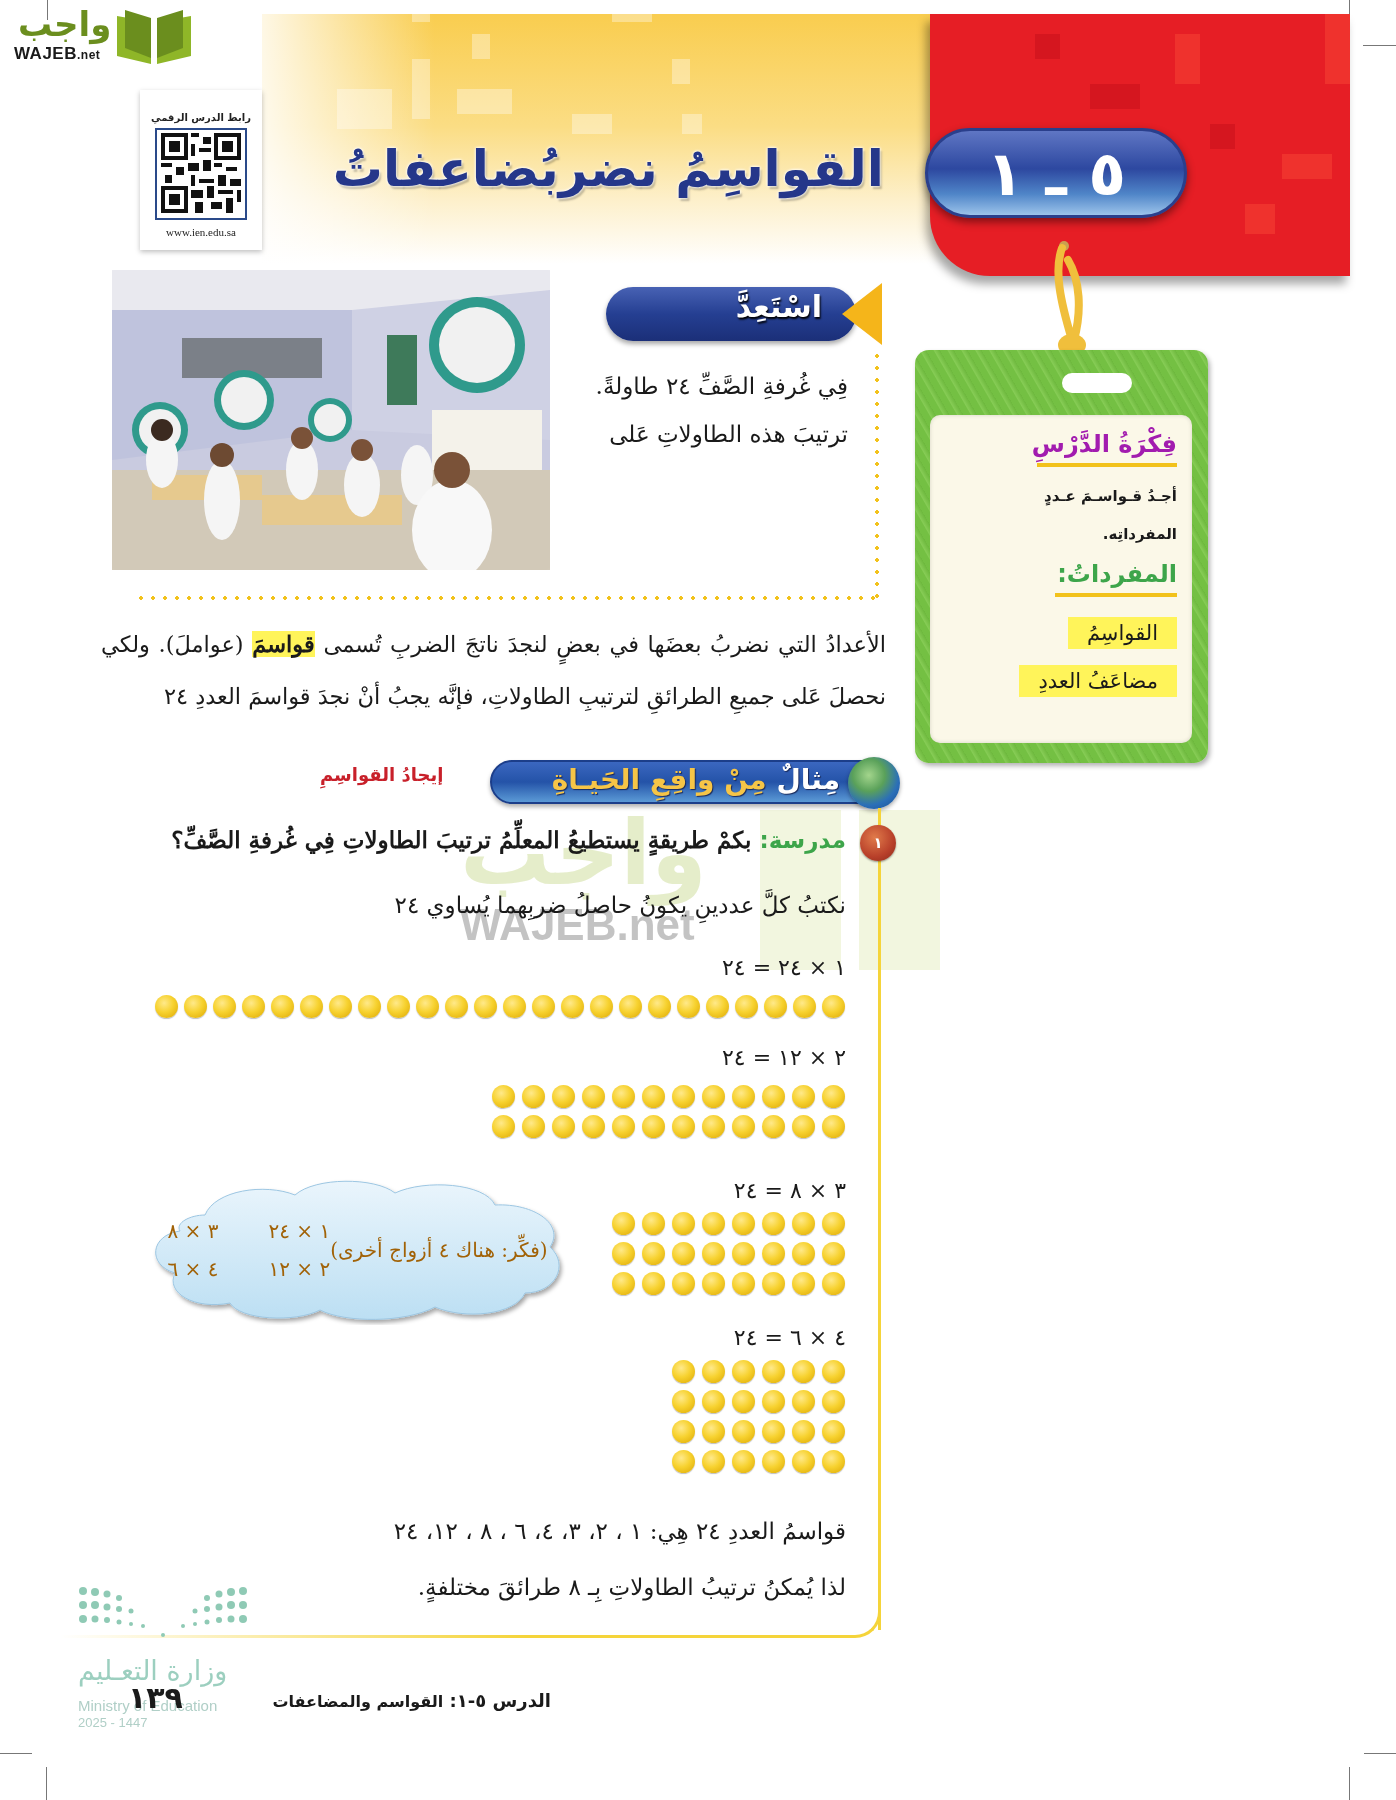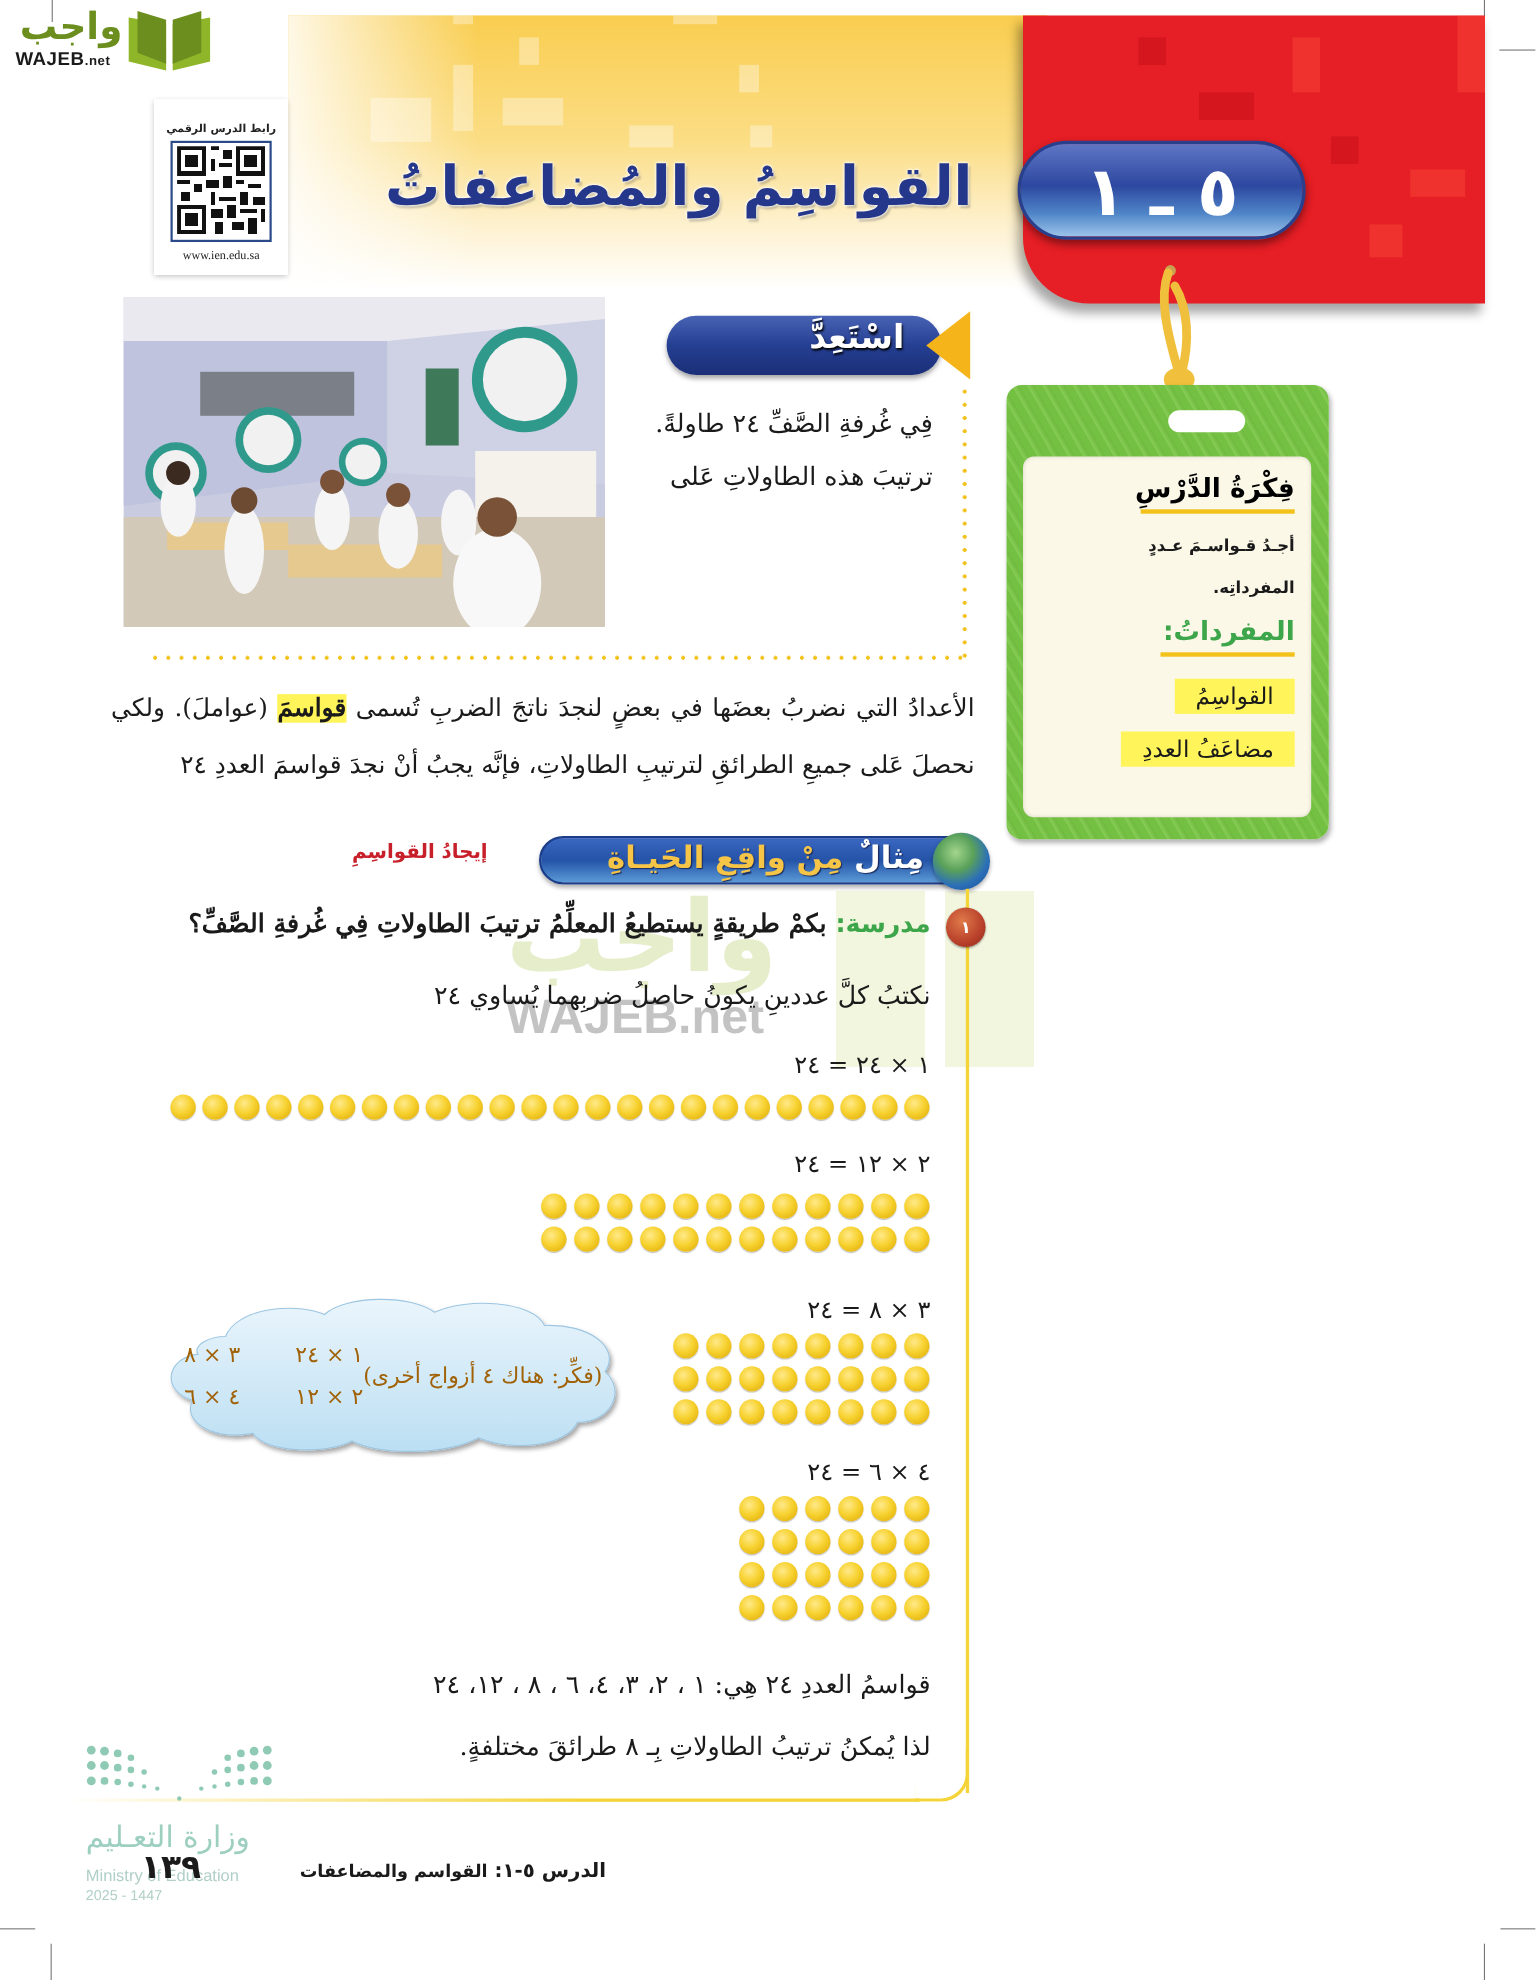--- a/index.html
+++ b/index.html
@@ -64,21 +64,21 @@
   #qr-card .qr-url { font-family: "Liberation Serif", serif; font-size: 11px; margin-top: 6px; color: #222; direction: ltr; }
 
   
   #idea-card { left: 915px; top: 350px; width: 293px; height: 413px; border-radius: 14px;
     background: repeating-linear-gradient(60deg, #74c043 0px, #74c043 6px, #86cc55 7px, #6db83d 12px);
     box-shadow: 2px 3px 5px rgba(0,0,0,0.3);
   }
   #idea-card .slot { position: absolute; left: 147px; top: 23px; width: 70px; height: 20px; border-radius: 10px; background: #fff; }
   #idea-card .inner { position: absolute; left: 15px; top: 65px; width: 262px; height: 328px; border-radius: 10px;
     background: #fbf8e8; box-shadow: inset 0 0 4px rgba(0,0,0,0.15); padding: 12px 15px 0 10px; text-align: right; }
-  .idea-title { font-family: "DejaVu Sans", sans-serif; font-weight: bold; font-size: 24px; color: #000000; line-height: 34px; }
+  .idea-title { font-family: "DejaVu Sans", sans-serif; font-weight: bold; font-size: 24px; color: #a21caf; line-height: 34px; }
   .idea-bar { height: 4px; background: #f2c21b; margin: 2px 0 10px auto; }
   .idea-text { font-family: "DejaVu Sans", sans-serif; font-weight: bold; font-size: 15px; line-height: 38px; color: #1a1a1a; }
   .vocab-title { font-family: "DejaVu Sans", sans-serif; font-weight: bold; font-size: 24px; color: #3da54a; line-height: 34px; margin-top: 4px; }
   .vocab-item { display: inline-block; background: #fff45a; font-size: 21px; padding: 0 19px; line-height: 32px; margin-top: 20px; }
   .vocab-row { text-align: right; }
 
   
   #class-photo { left: 112px; top: 270px; width: 438px; height: 300px; overflow: hidden;
     -webkit-mask-image: radial-gradient(ellipse 90% 85% at 50% 50%, #000 80%, transparent 100%);
   }
@@ -197,21 +197,21 @@
 
 <svg id="cord" class="abs" viewBox="0 0 44 140">
   <circle cx="14" cy="6" r="5" fill="#caa050"></circle>
   <path d="M12 8 C4 30, 10 60, 22 100 M18 20 C30 40, 32 70, 24 100" stroke="#f0bf3c" stroke-width="8" fill="none" stroke-linecap="round"></path>
   <ellipse cx="22" cy="105" rx="14" ry="11" fill="#f0bf3c"></ellipse>
   <path d="M15 112 L14 138 M28 112 L29 138" stroke="#f0bf3c" stroke-width="8" stroke-linecap="round"></path>
 </svg>
 
 <div id="lesson-pill" class="abs">٥ ـ ١</div>
 
-<div id="lesson-title" class="abs">القواسِمُ والمُضاعفاتُ</div>
+<div id="lesson-title" class="abs">القواسِمُ نضربُضاعفاتُ</div>
 
 <div id="logo" class="abs" dir="ltr">
   <span class="logo-ar">واجب</span>
   <span class="logo-en"><span>WAJEB</span><small>.net</small></span>
   <svg class="book" viewBox="0 0 82 58">
     <path d="M4 8 L38 14 L38 56 L4 48 Z" fill="#8fb628"></path>
     <path d="M78 8 L44 14 L44 56 L78 48 Z" fill="#8fb628"></path>
     <path d="M12 2 L38 10 L38 50 L12 40 Z" fill="#6b8e1e"></path>
     <path d="M70 2 L44 10 L44 50 L70 40 Z" fill="#6b8e1e"></path>
   </svg>

